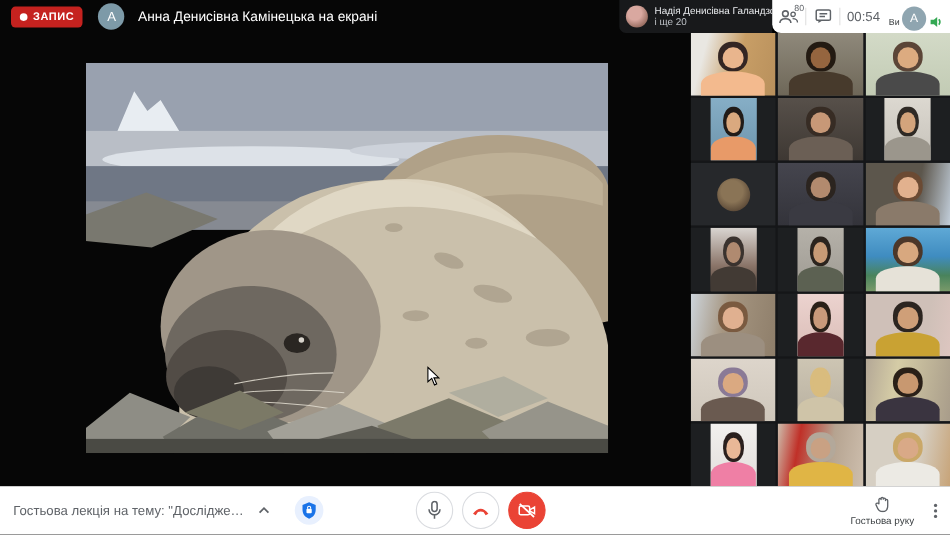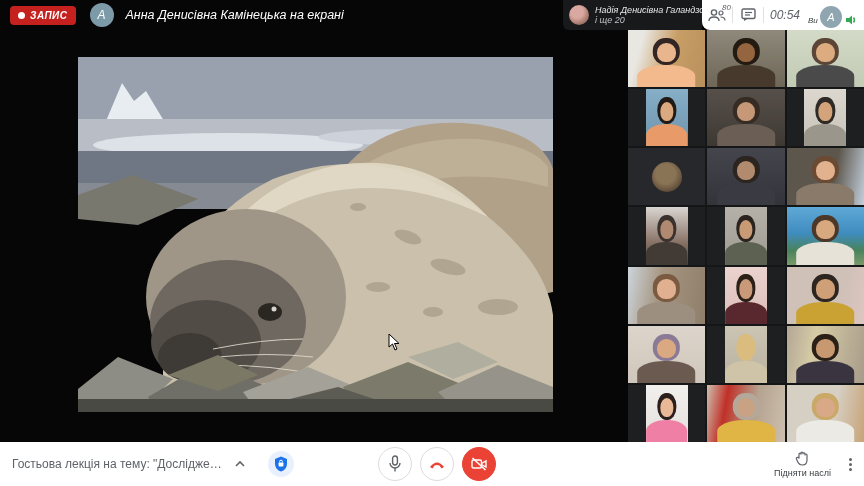--- a/index.html
+++ b/index.html
@@ -6,21 +6,21 @@
   body{width:864px;height:486px;overflow:hidden;position:relative;background:#000;
        font-family:"Liberation Sans", sans-serif;-webkit-font-smoothing:antialiased;}
 
   
   .share-area{position:absolute;left:0;top:0;width:628px;height:442px;background:#060606;}
   .photo{position:absolute;left:78px;top:57px;width:475px;height:355px;overflow:hidden;}
   .photo svg{display:block;width:100%;height:100%;}
   .cursor{position:absolute;left:388px;top:333px;width:12px;height:18px;z-index:5;}
 
   
-  .topbar{position:absolute;left:0;top:0;width:864px;height:30px;z-index:20;display:flex;align-items:center;font-style:italic;}
+  .topbar{position:absolute;left:0;top:0;width:864px;height:30px;z-index:20;display:flex;align-items:center;}
   .topbar-left{display:flex;align-items:center;height:30px;padding-left:10px;flex:0 0 auto;}
   .rec-badge{display:flex;align-items:center;gap:5px;background:#c5221f;color:#fff;
              font-size:10px;font-weight:bold;letter-spacing:.5px;border-radius:4px;
              padding:4px 8px;}
   .rec-dot{width:7px;height:7px;border-radius:50%;background:#fff;}
   .presenter-avatar{width:24px;height:24px;border-radius:50%;background:#7d9aa8;color:#fff;
              font-size:12px;display:flex;align-items:center;justify-content:center;margin-left:14px;}
   .presenter-title{color:#fff;font-size:12.5px;margin-left:12px;white-space:nowrap;}
 
   .joined-pill{position:absolute;left:563px;top:0;width:139px;height:30px;background:rgba(25,26,28,.96);
@@ -415,21 +415,21 @@
         <line x1="1.5" y1="1" x2="14.5" y2="13" stroke="#fff" stroke-width="1.6"></line>
       </svg>
     </div>
   </div>
 
   <div class="right-cluster">
     <div class="stack-btn">
       <svg width="15" height="15" viewBox="0 0 15 15">
         <path d="M4 7 V3.2 a1 1 0 0 1 2 0 V2.2 a1 1 0 0 1 2 0 V2.8 a1 1 0 0 1 2 0 V4 a1 1 0 0 1 2 0 V9 q0 5 -4.5 5 q-3.5 0 -4.8 -3.2 L1.5 8.2 q-0.6 -1.4 0.8 -1.8 q1 -0.2 1.7 0.6 Z" fill="none" stroke="#5f6368" stroke-width="1.2" stroke-linejoin="round"></path>
       </svg>
-      <div class="stack-label">Підняти наслі</div>
+      <div class="stack-label">Гостьова руку</div>
     </div>
     <div class="more-dots">
       <i></i>
         <i></i>
         <i></i>
     </div>
   </div>
 </div>
 
 </body></html>

